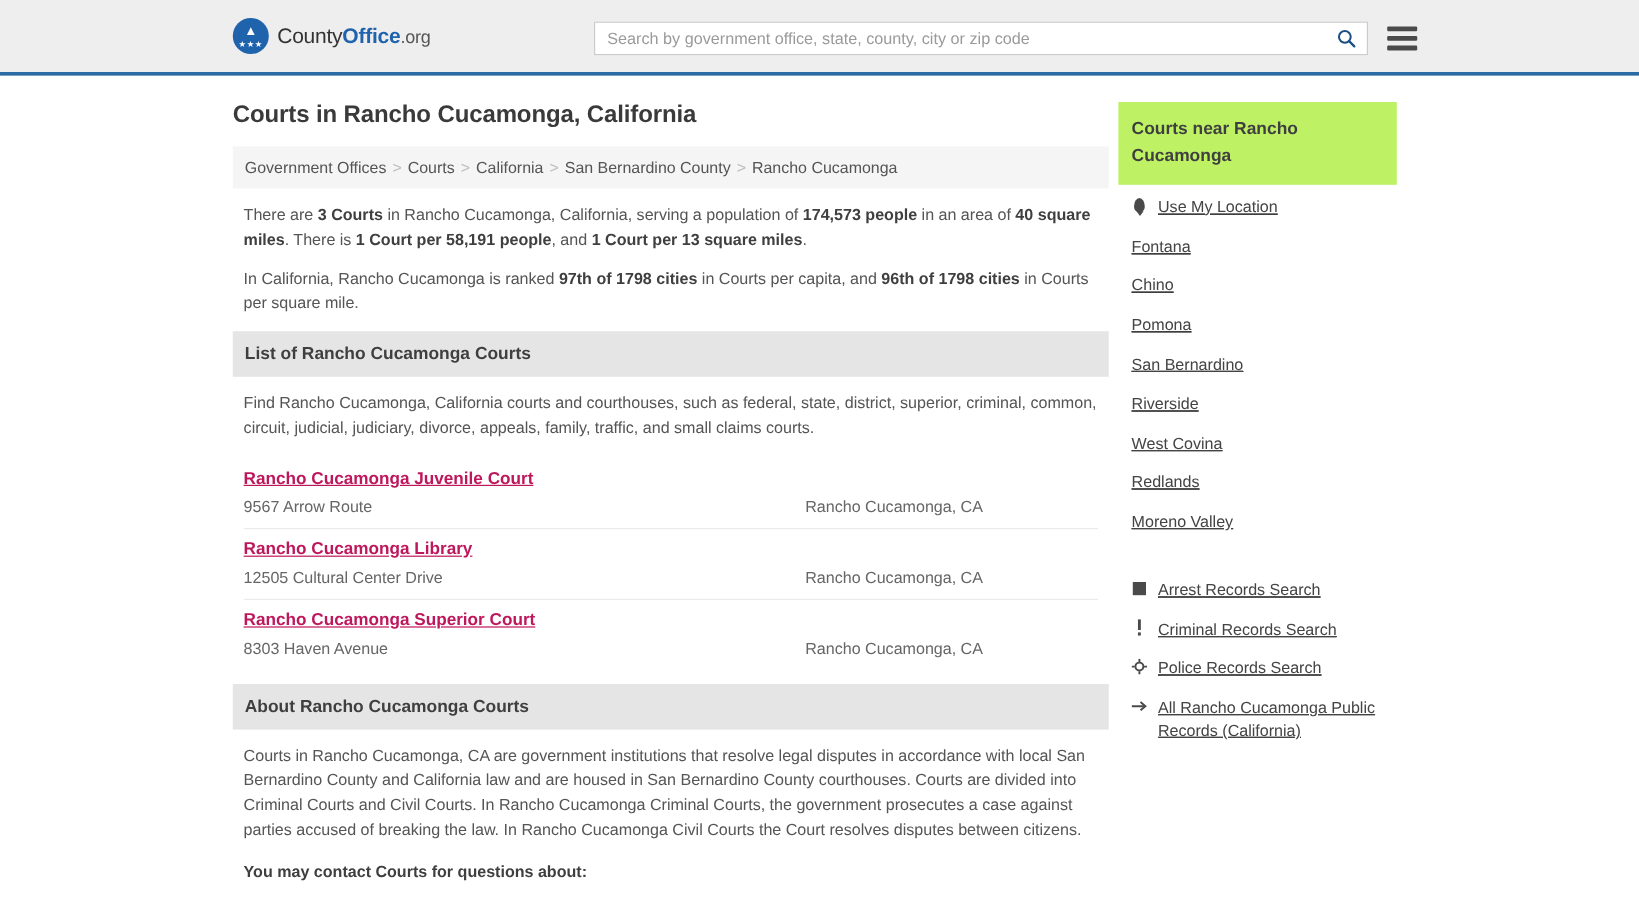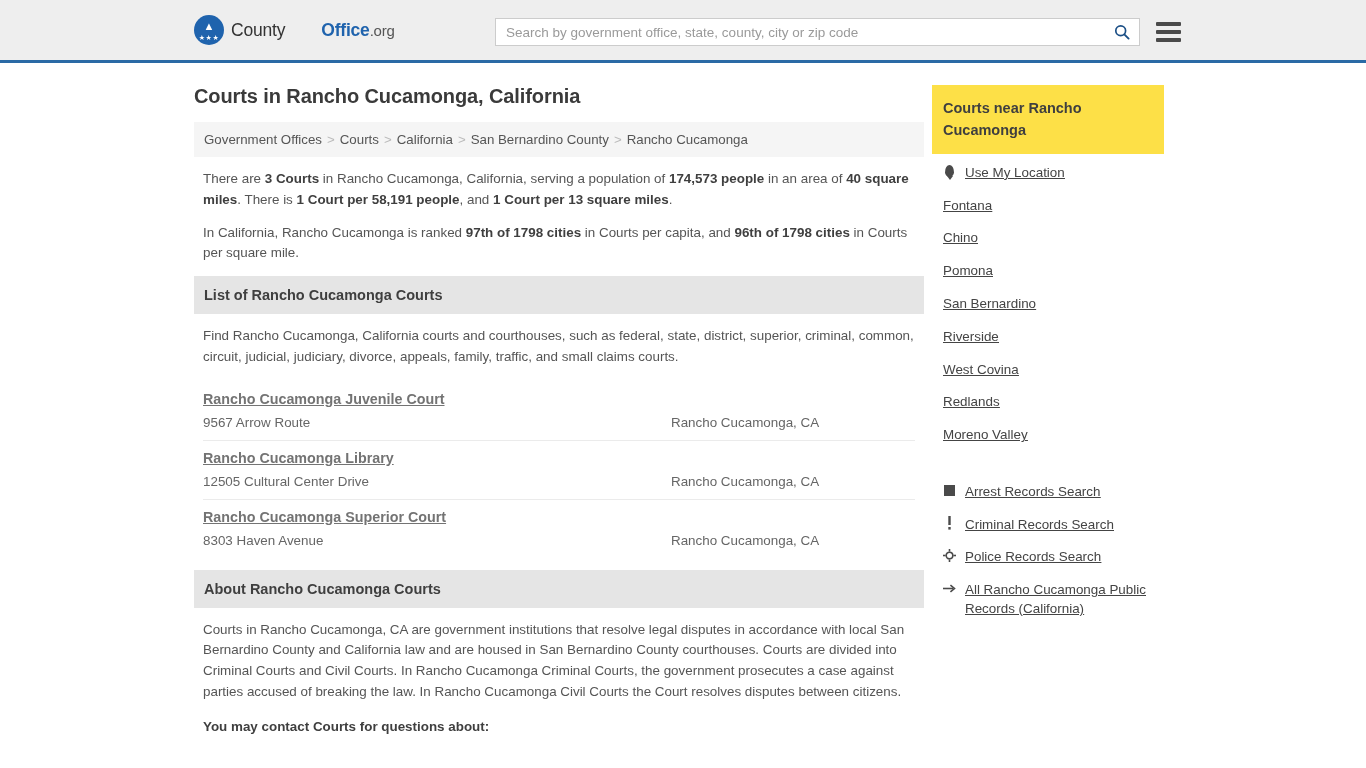--- a/index.html
+++ b/index.html
@@ -52,21 +52,21 @@
     font-size: 7px;
     letter-spacing: 0.5px;
     line-height: 7px;
   }
   .logo-text {
     font-size: 17.5px;
     color: #333333;
     letter-spacing: -0.2px;
     white-space: nowrap;
   }
-  .logo-text .bold-blue { color: #1f63ad; font-weight: bold; margin-left: 36px; }
+  .logo-text .bold-blue { color: #1f63ad; font-weight: bold; }
   .logo-text .county { color: #333333; text-align: center; }
   .logo-text .org { color: #555555; font-size: 15px; }
 
   .search-area {
     position: absolute;
     left: 495px;
     top: 18px;
     display: flex;
     align-items: center;
   }
@@ -172,37 +172,37 @@
   
   .court-list { padding: 0 9px; }
   .court-row {
     padding: 8px 0 10px 0;
     border-bottom: 1px solid #ebebeb;
   }
   .court-row:last-child { border-bottom: none; }
   .court-name {
     font-size: 14.3px;
     font-weight: bold;
-    color: #737373;
+    color: #be185d;
     text-decoration: underline;
     display: inline-block;
     margin-bottom: 8px;
     cursor: pointer;
   }
   .court-meta {
     display: flex;
     font-size: 13.4px;
     color: #666666;
   }
   .court-addr { width: 468px; flex: none; }
   .court-city { flex: 1; }
 
   
   .side-head {
-    background: #fde047;
+    background: #bef264;
     padding: 12px 11px;
     font-size: 14.5px;
     font-weight: bold;
     color: #3f3f3f;
     line-height: 1.55;
   }
   .side-links { padding: 10px 11px 0 11px; }
   .side-link {
     display: flex;
     align-items: flex-start;

